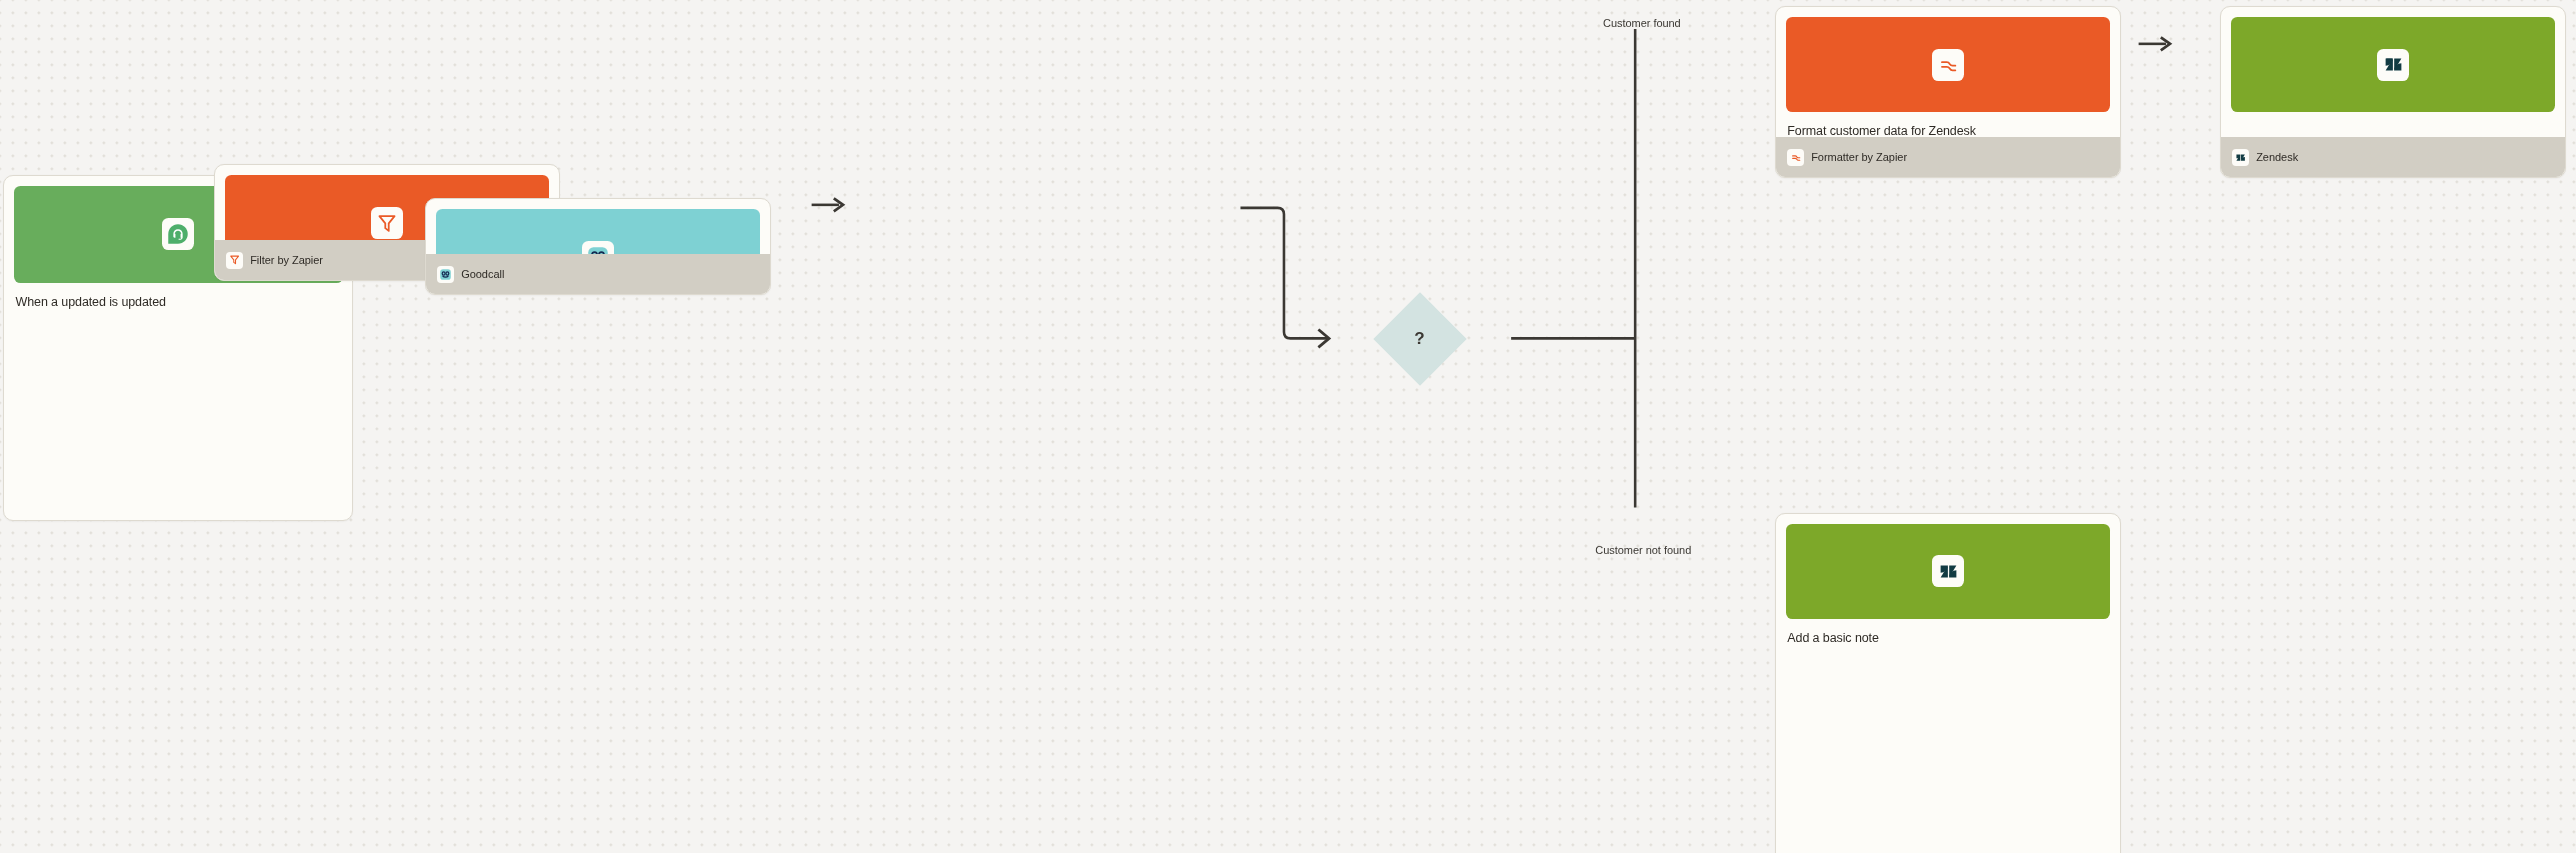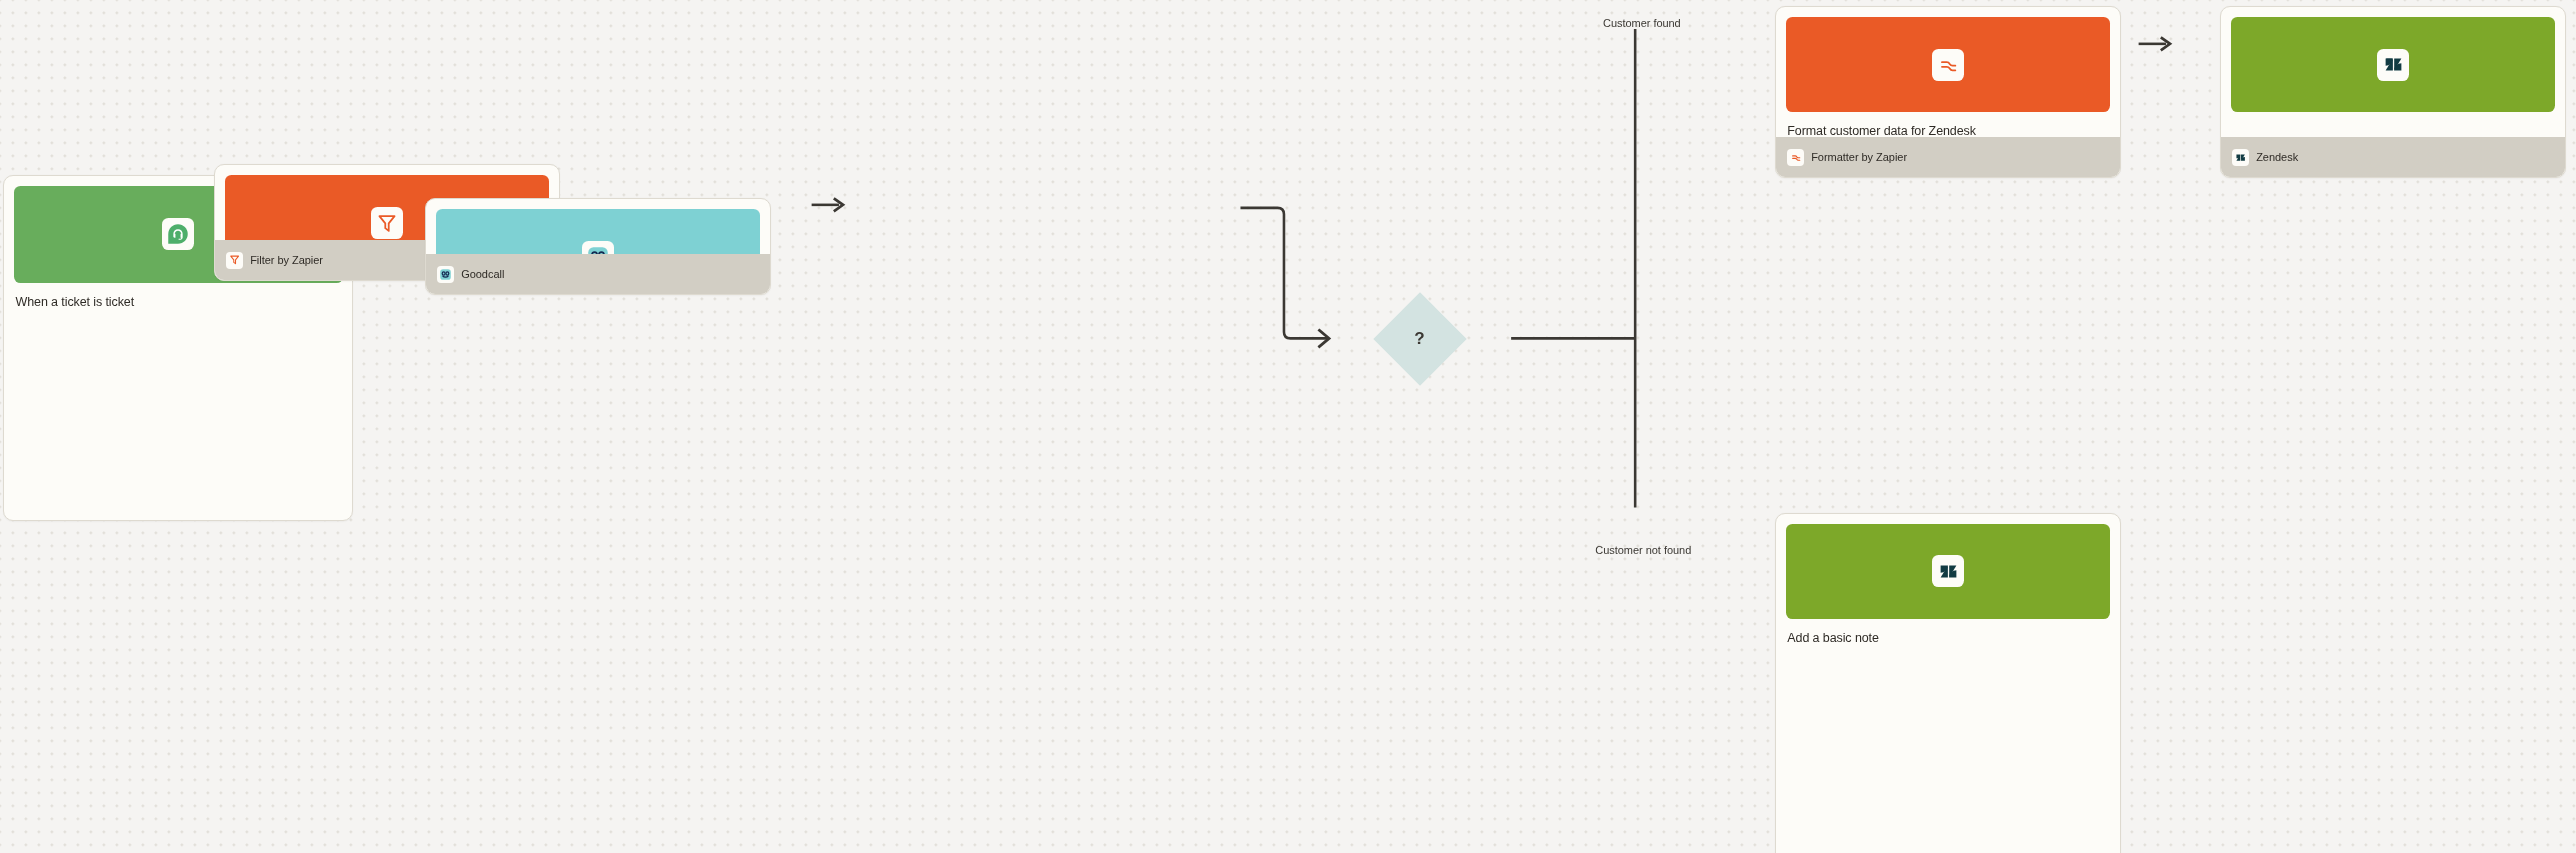--- a/index.html
+++ b/index.html
@@ -191,21 +191,21 @@
 
   <div class="card" style="left:3.2px; top:175px; width:350px; height:346px;">
     <div class="card-hero" style="background:#68ad5c;">
       <div class="hero-badge">
         <svg width="24" height="24" viewBox="0 0 32 32">
           <path d="M16 3 C23.2 3 29 8.8 29 16 C29 23.2 23.2 29 16 29 L3 29 L3 16 C3 8.8 8.8 3 16 3 Z" fill="#4eae6a"></path>
           <path d="M16 9.5 C12.4 9.5 9.8 12.1 9.8 15.6 L9.8 19.4 C9.8 20.3 10.5 21 11.4 21 L12.6 21 L12.6 15.8 L11.6 15.8 C11.8 13.4 13.6 11.6 16 11.6 C18.4 11.6 20.2 13.4 20.4 15.8 L19.4 15.8 L19.4 21 L20.4 21 C20.4 21.7 19.9 22.2 19.2 22.2 L16.8 22.2 L16.8 23.6 L19.2 23.6 C20.8 23.6 22.2 22.3 22.2 20.7 L22.2 15.6 C22.2 12.1 19.6 9.5 16 9.5 Z" fill="#ffffff"></path>
         </svg>
       </div>
     </div>
-    <div class="card-title">When a ticket is ticket</div>
+    <div class="card-title">When a updated is updated</div>
   </div>
 
   <div class="card" style="left:214px; top:164px; width:346px; height:117px;">
     <div class="card-hero" style="background:#ea5a26; height:97px;">
       <div class="hero-badge">
         <svg width="22" height="22" viewBox="0 0 32 32">
           <path d="M5 6 L27 6 L18.5 16.5 L18.5 27.5 L13.5 23.5 L13.5 16.5 Z" fill="none" stroke="#ea5a26" stroke-width="2.6" stroke-linejoin="round"></path>
         </svg>
       </div>
     </div>

